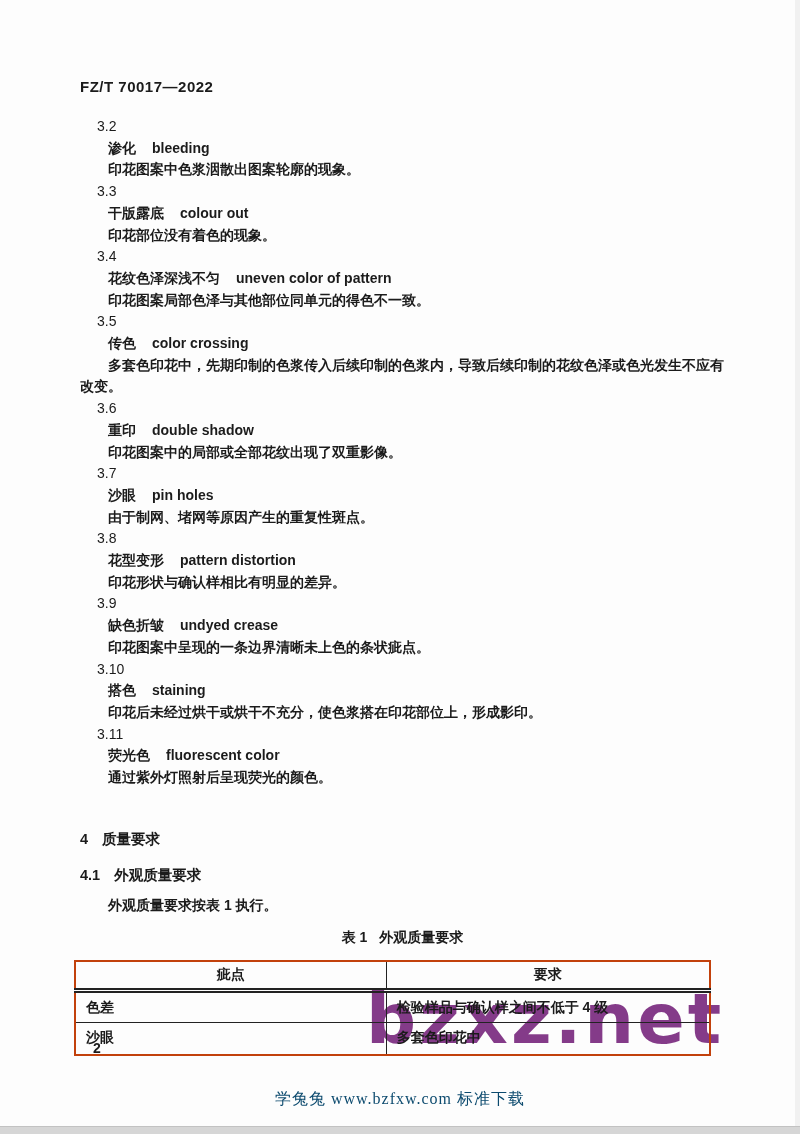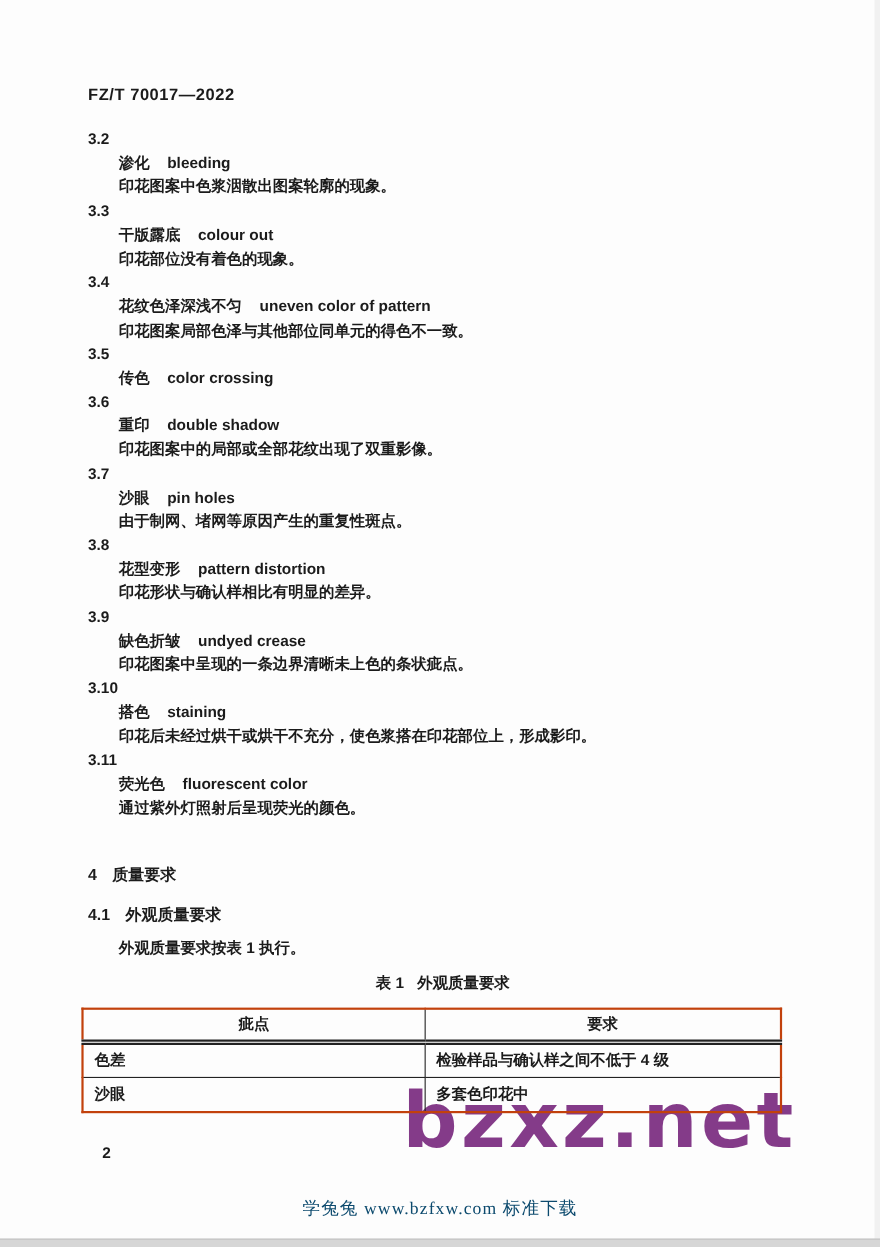--- a/index.html
+++ b/index.html
@@ -16,21 +16,21 @@
     background: #f1f1f1; z-index: 4;
   }
   .content {
     position: absolute; left: 80px; top: 78px; width: 645px; z-index: 2;
   }
   .doc-header {
     font-weight: bold; font-size: 15px; letter-spacing: 0.5px;
     margin-bottom: 21px;
   }
   .term-block p, .term-block div { font-size: 14px; line-height: 21.7px; }
-  .t-num  { font-weight: bold; font-size: 13.5px; }
+  .t-num  { font-weight: normal; font-size: 13.5px; margin-left: 17px; }
   .t-line { font-weight: bold; margin-left: 28px; }
   .t-en   { margin-left: 16px; font-weight: bold; }
   .t-def  { text-indent: 28px; font-weight: 600; }
   .sec4-h   { font-weight: bold; font-size: 14.5px; margin-top: 41px; }
   .sec4-sub { font-weight: bold; font-size: 14.5px; margin-top: 17px; }
   .gap-sm   { margin-left: 14px; }
   .sec4-body {
     font-size: 14px; font-weight: 600; text-indent: 28px;
     margin-top: 10px; line-height: 21.7px;
   }
@@ -92,20 +92,21 @@
     <p class="t-num">3.3</p>
     <p class="t-line"><span>干版露底</span><span class="t-en">colour out</span></p>
     <p class="t-def">印花部位没有着色的现象。</p>
 
     <p class="t-num">3.4</p>
     <p class="t-line"><span>花纹色泽深浅不匀</span><span class="t-en">uneven color of pattern</span></p>
     <p class="t-def">印花图案局部色泽与其他部位同单元的得色不一致。</p>
 
     <p class="t-num">3.5</p>
     <p class="t-line"><span>传色</span><span class="t-en">color crossing</span></p>
+    <p class="t-def">多套色印花中，先期印制的色浆传入后续印制的色浆内，导致后续印制的花纹色泽或色光发生不应有改变。</p>
 
     <p class="t-num">3.6</p>
     <p class="t-line"><span>重印</span><span class="t-en">double shadow</span></p>
     <p class="t-def">印花图案中的局部或全部花纹出现了双重影像。</p>
 
     <p class="t-num">3.7</p>
     <p class="t-line"><span>沙眼</span><span class="t-en">pin holes</span></p>
     <p class="t-def">由于制网、堵网等原因产生的重复性斑点。</p>
 
     <p class="t-num">3.8</p>

